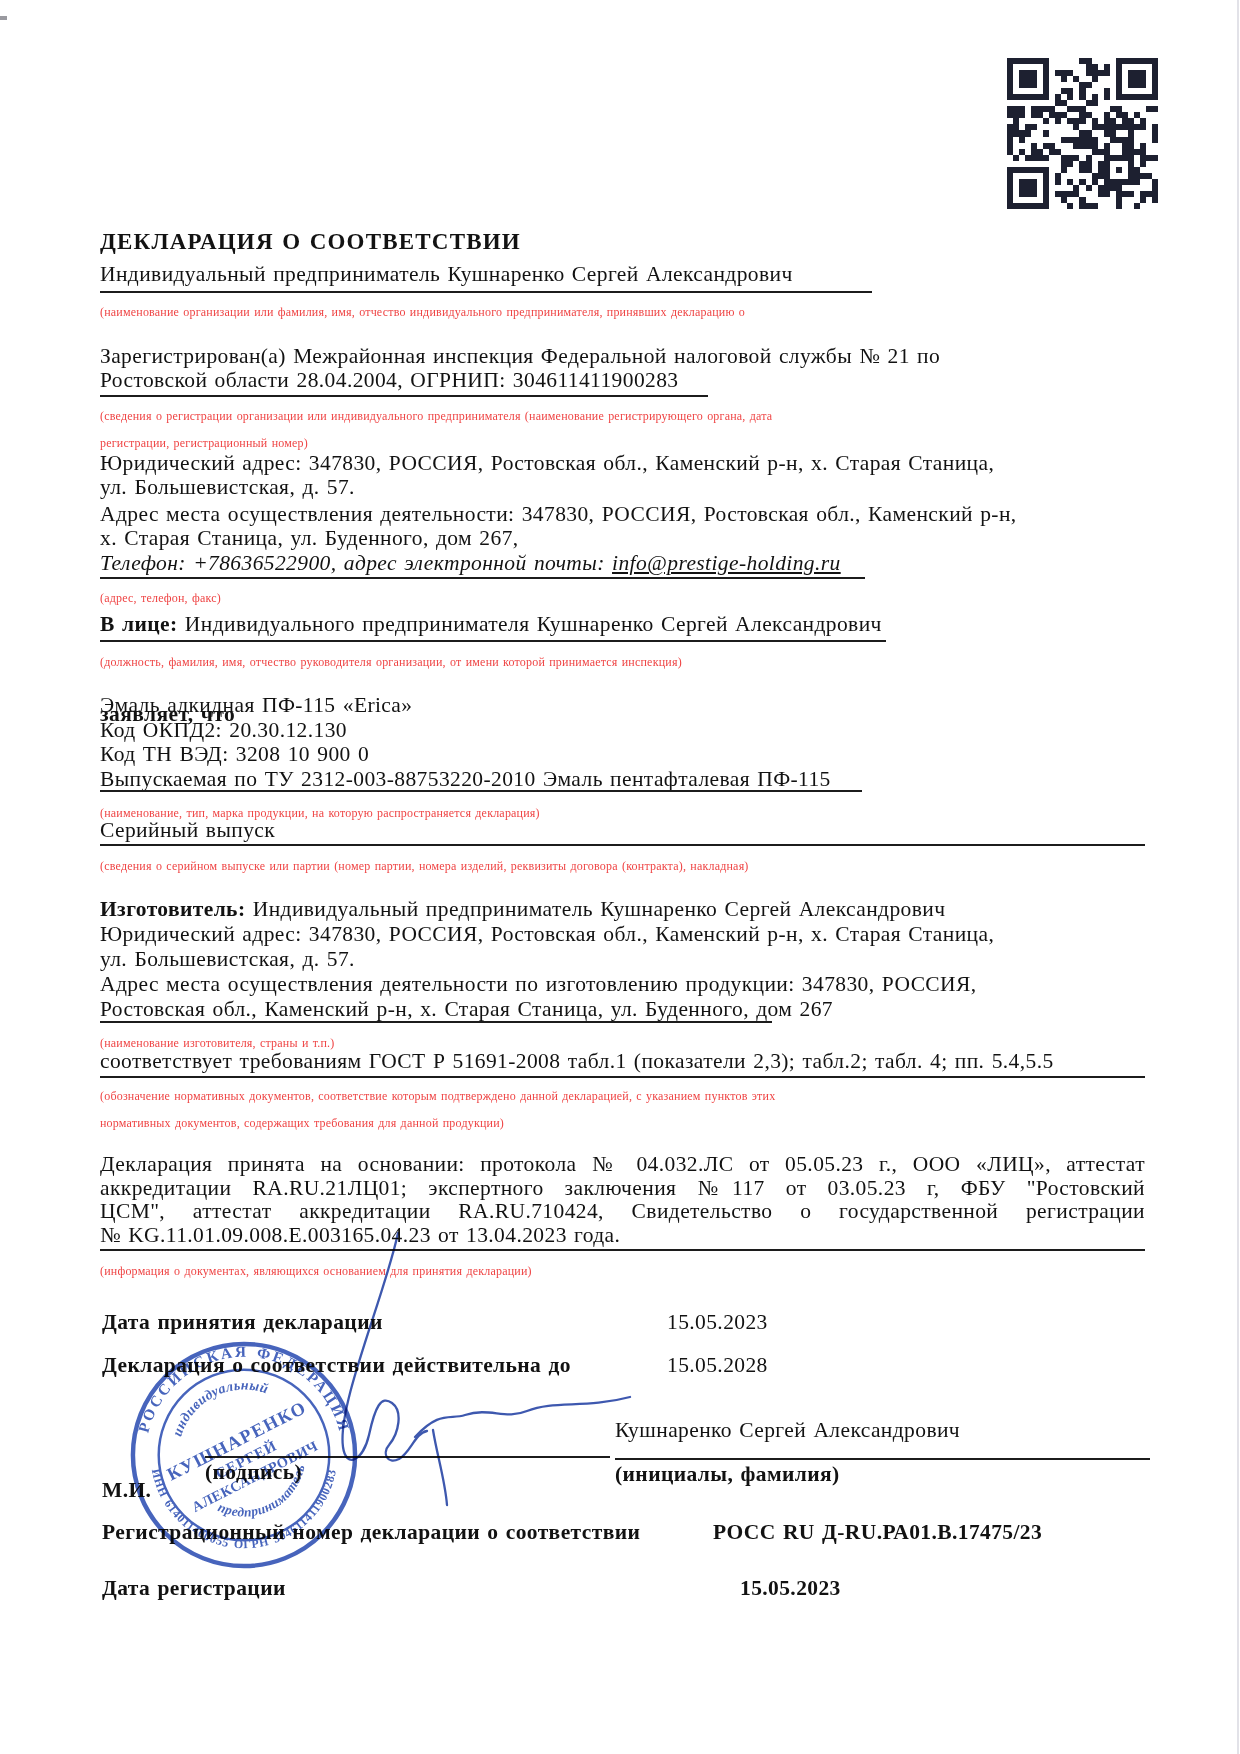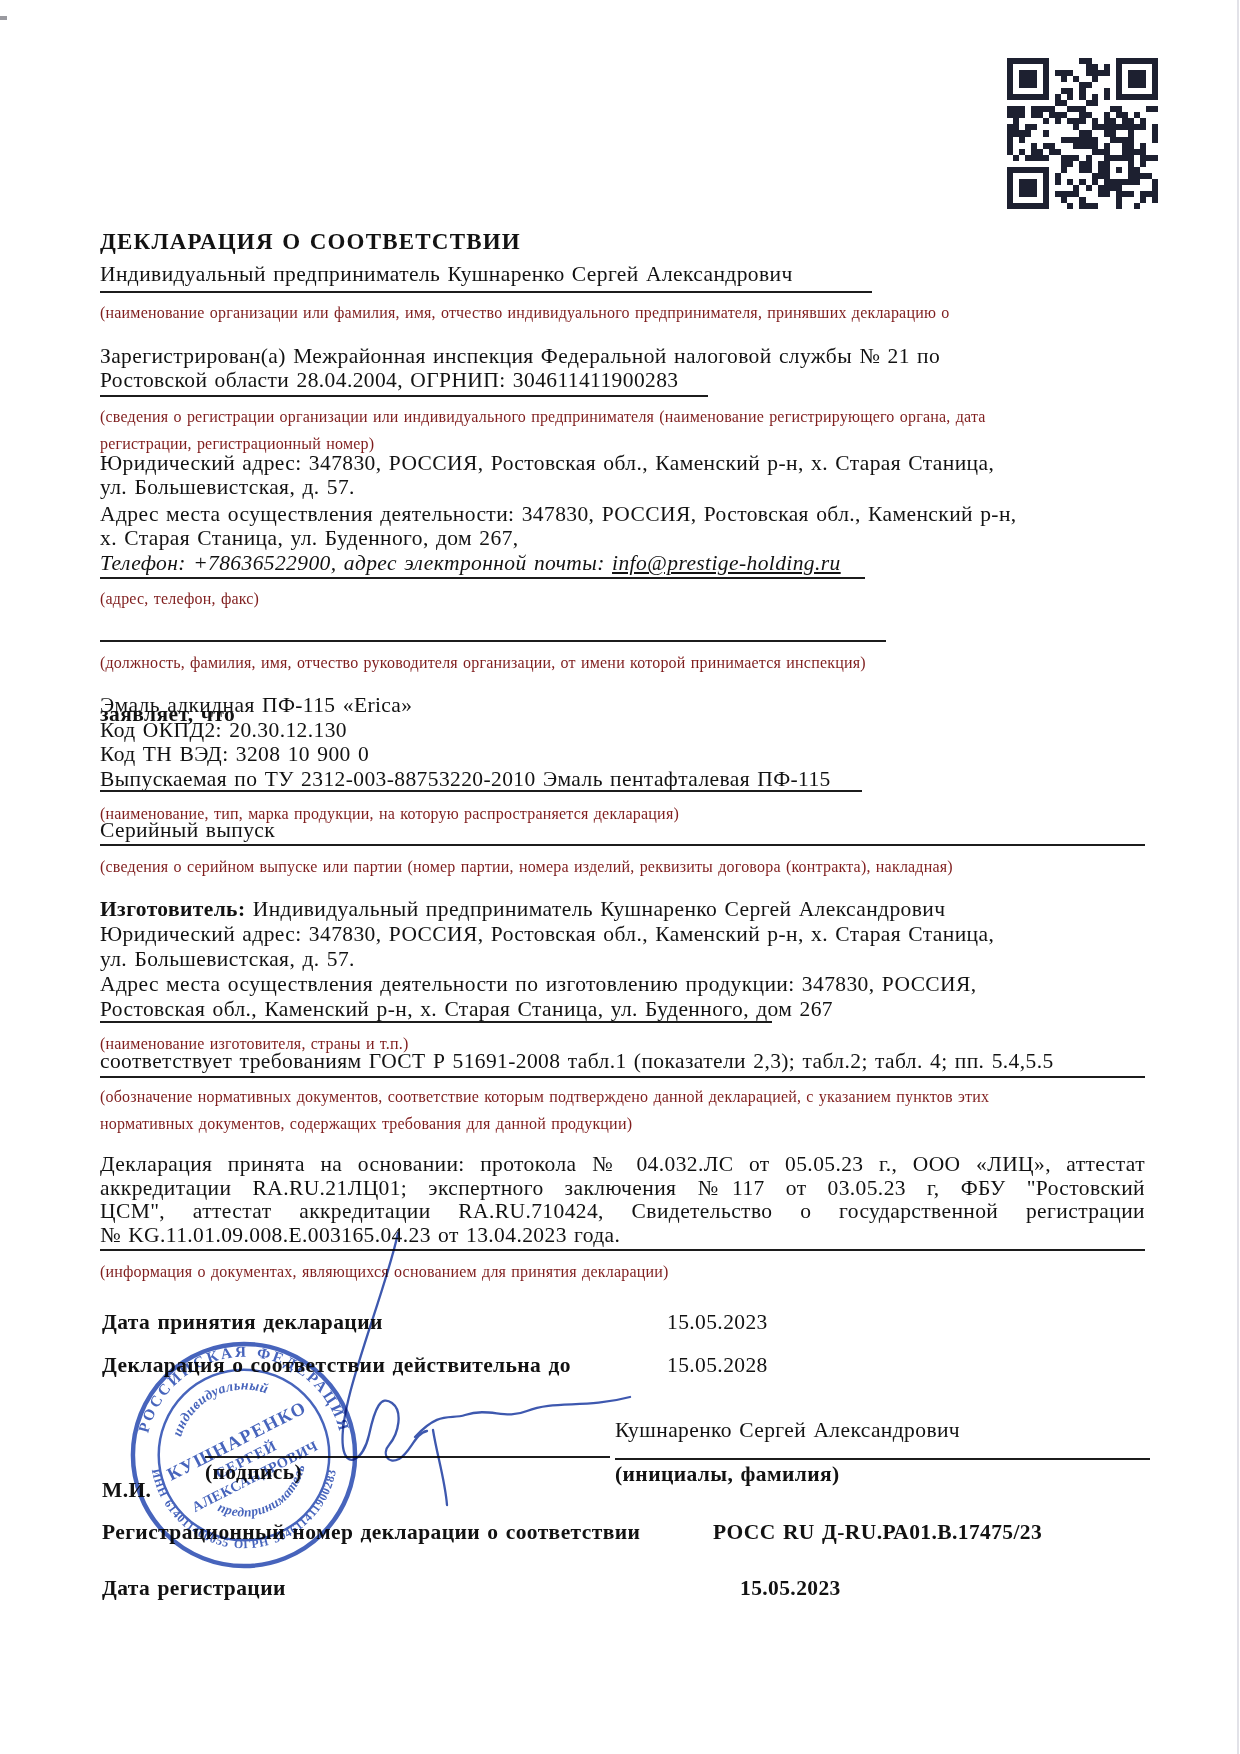--- a/index.html
+++ b/index.html
@@ -3,21 +3,21 @@
 <meta charset="utf-8">
 <style>
   html,body{margin:0;padding:0;background:#ffffff;}
   .page{position:relative;width:1240px;height:1754px;background:#fff;overflow:hidden;
         font-family:"Liberation Serif","DejaVu Serif",serif;color:#121212;
         font-size:21.5px;letter-spacing:0.4px;word-spacing:1.5px;line-height:24px;}
   .abs{position:absolute;}
   .t{left:100px;width:1045px;}
   .center{}
   .b{font-weight:bold;}
-  .cap{font-size:16px;letter-spacing:0.2px;word-spacing:1px;line-height:27px;color:#7f1d1d;}
+  .cap{font-size:12px;letter-spacing:0.2px;word-spacing:1px;line-height:27px;color:#ef4444;}
   .rule{height:2px;background:#1c1c1c;}
   .just{text-align:justify;text-align-last:justify;}
   .u{text-decoration:underline;}
   .line{line-height:24.5px;}
   #qr-svg{fill:#1d2030;shape-rendering:crispEdges;width:151px;height:151px;display:block;}
   .stamp-wrap{left:125px;top:1336px;width:238px;height:238px;opacity:.87;mix-blend-mode:multiply;}
   .sig-wrap{left:265px;top:1205px;width:400px;height:330px;mix-blend-mode:multiply;}
   .edge-right{right:1px;top:0;width:2px;height:1754px;background:#e2e2e8;}
   .speck{left:0;top:16px;width:7px;height:4px;background:#9a9aa0;}
   svg text{font-family:"Liberation Serif","DejaVu Serif",serif;}
@@ -378,20 +378,23 @@
     <div>Адрес места осуществления деятельности: 347830, РОССИЯ, Ростовская обл., Каменский р-н,</div>
     <div>х. Старая Станица, ул. Буденного, дом 267,</div>
   </div>
 
   <div class="abs t" style="top:551px;font-style:italic;">
     <span>Телефон: +78636522900, адрес электронной почты: </span><span class="u">info@prestige-holding.ru</span>
   </div>
   <div class="abs rule" style="top:577px;left:100px;width:765px;"></div>
   <div class="abs t center cap" style="top:585px;">(адрес, телефон, факс)</div>
 
+  <div class="abs t" style="top:612px;">
+    <span class="b">В лице:</span><span> Индивидуального предпринимателя Кушнаренко Сергей Александрович</span>
+  </div>
   <div class="abs rule" style="top:640px;left:100px;width:786px;"></div>
   <div class="abs t center cap" style="top:649px;">(должность, фамилия, имя, отчество руководителя организации, от имени которой принимается инспекция)</div>
 
   <div class="abs t b" style="top:702px;">заявляет, что</div>
 
   <div class="abs t line" style="top:693px;">
     <div>Эмаль алкидная ПФ-115 «Erica»</div>
     <div>Код ОКПД2: 20.30.12.130</div>
     <div>Код ТН ВЭД: 3208 10 900 0</div>
     <div>Выпускаемая по ТУ 2312-003-88753220-2010 Эмаль пентафталевая ПФ-115</div>

